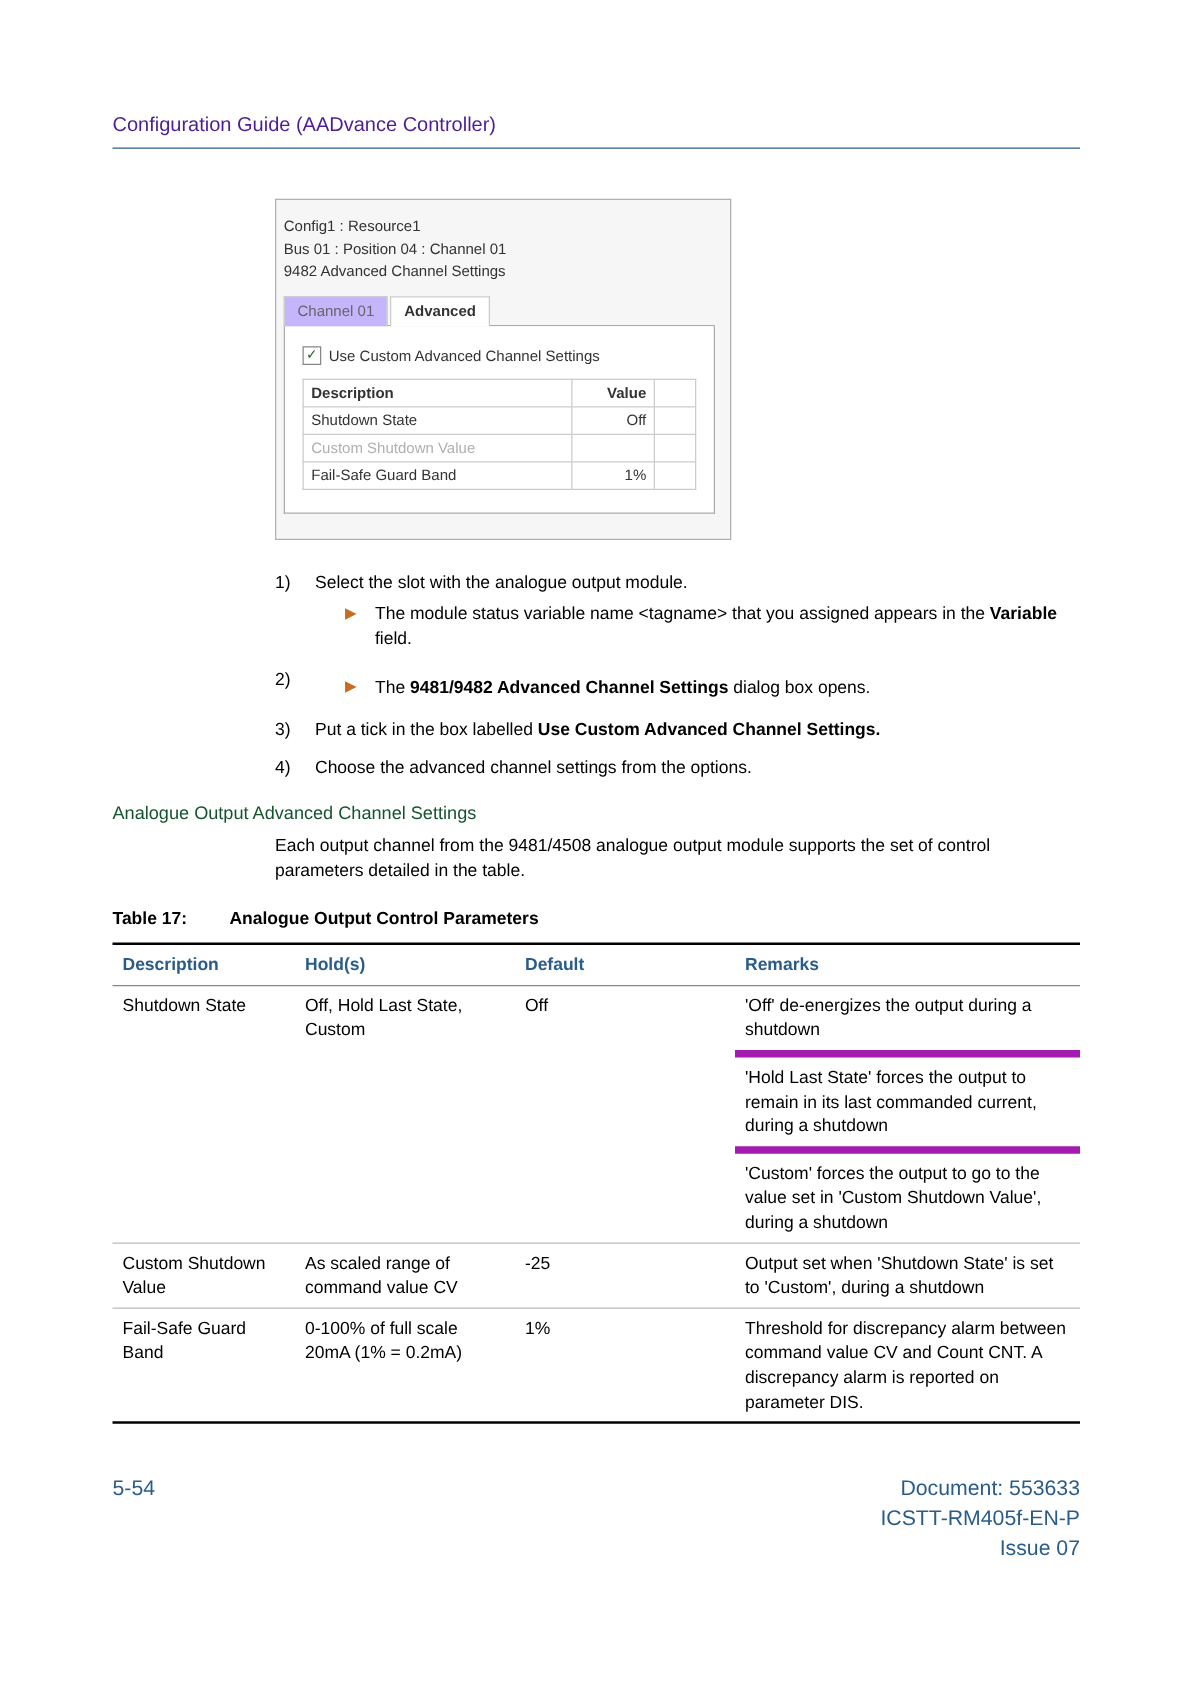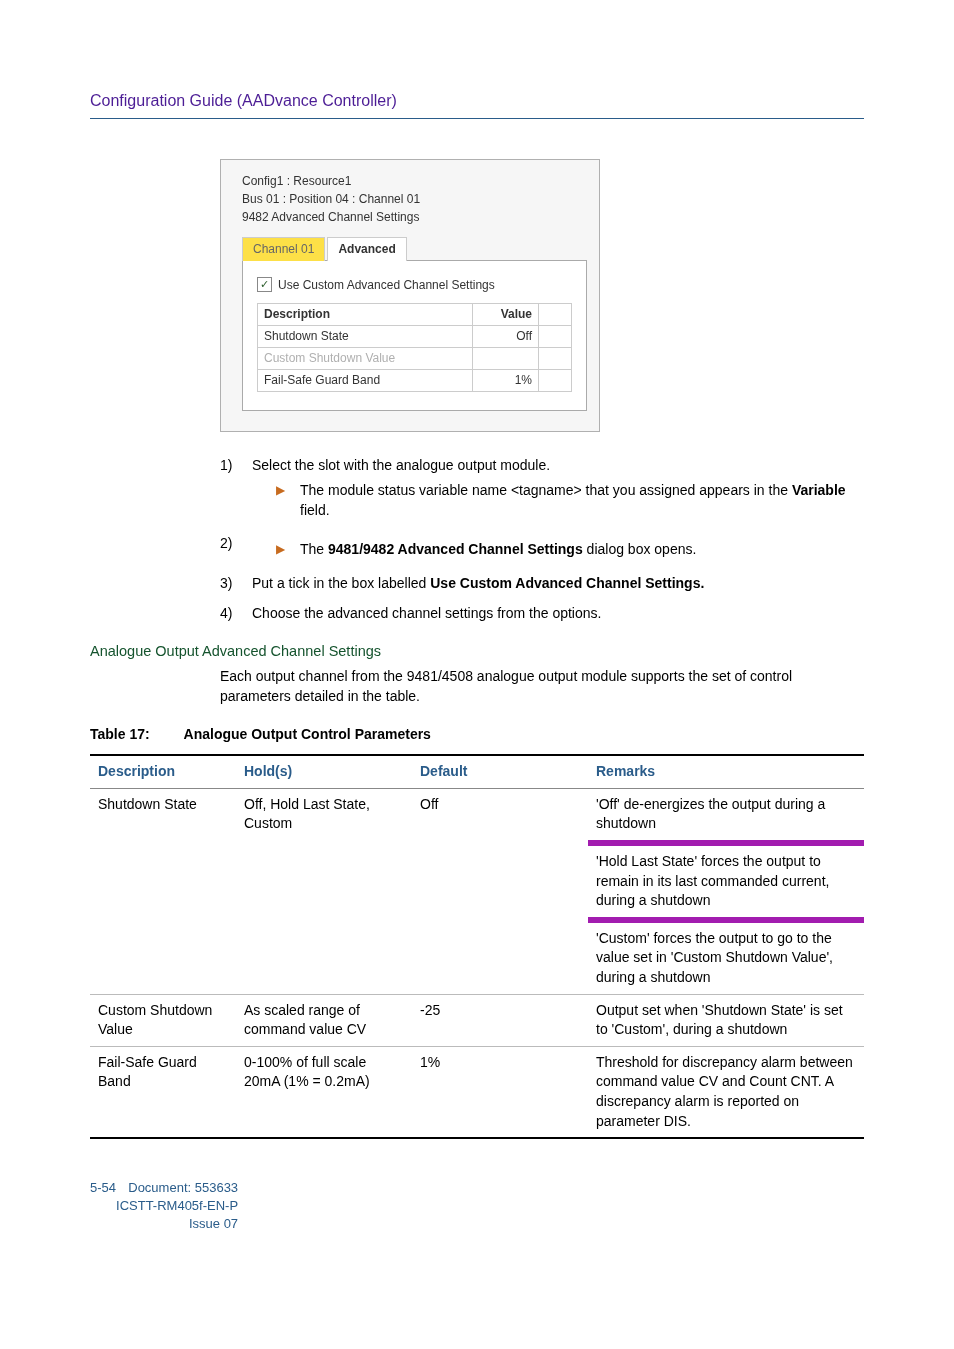--- a/index.html
+++ b/index.html
@@ -27,38 +27,38 @@
     margin: 0 0 40px 0;
   }
   .content-indent {
     margin-left: 130px;
   }
 
   
   .dialog {
     width: 345px;
     border: 1px solid #b0b0b0;
-    padding: 12px 12px 20px 21px;
+    padding: 12px 12px 20px 6px;
     background: #f6f6f6;
     font-family: "Tahoma", Arial, sans-serif;
     font-size: 12px;
     color: #333;
     margin-bottom: 24px;
   }
   .dialog .cfgline { margin: 1px 0; }
   .tabs {
     margin-top: 10px;
     display: flex;
     border-bottom: 1px solid #aaa;
   }
   .tab {
     padding: 3px 10px;
     border: 1px solid #ccc;
     border-bottom: none;
-    background: #fde047;
+    background: #c4b5fd;
     margin-right: 2px;
     position: relative;
     top: 1px;
   }
   .tab.active {
     background: #fff;
     font-weight: bold;
     color: #333;
   }
   .tab.inactive { color: #666; }
@@ -162,22 +162,22 @@
   .params .col-desc { width: 130px; }
   .params .col-val  { width: 160px; }
   .params .col-def  { width: 160px; }
   .params .subrow td { border-top: 6px solid #a21caf; }
   .params .noborder { border-top: none !important; }
 
   
   .footer {
     margin-top: 40px;
     display: flex;
-    justify-content: flex-start;
-    font-size: 13px;
+    justify-content: space-between;
+    font-size: 17px;
     color: #2a5c8a;
   }
   .footer .right { text-align: right; }
 </style>
 </head>
 <body>
 
 <div class="page">
 
   <div class="header-title">Configuration Guide (AADvance Controller)</div>

